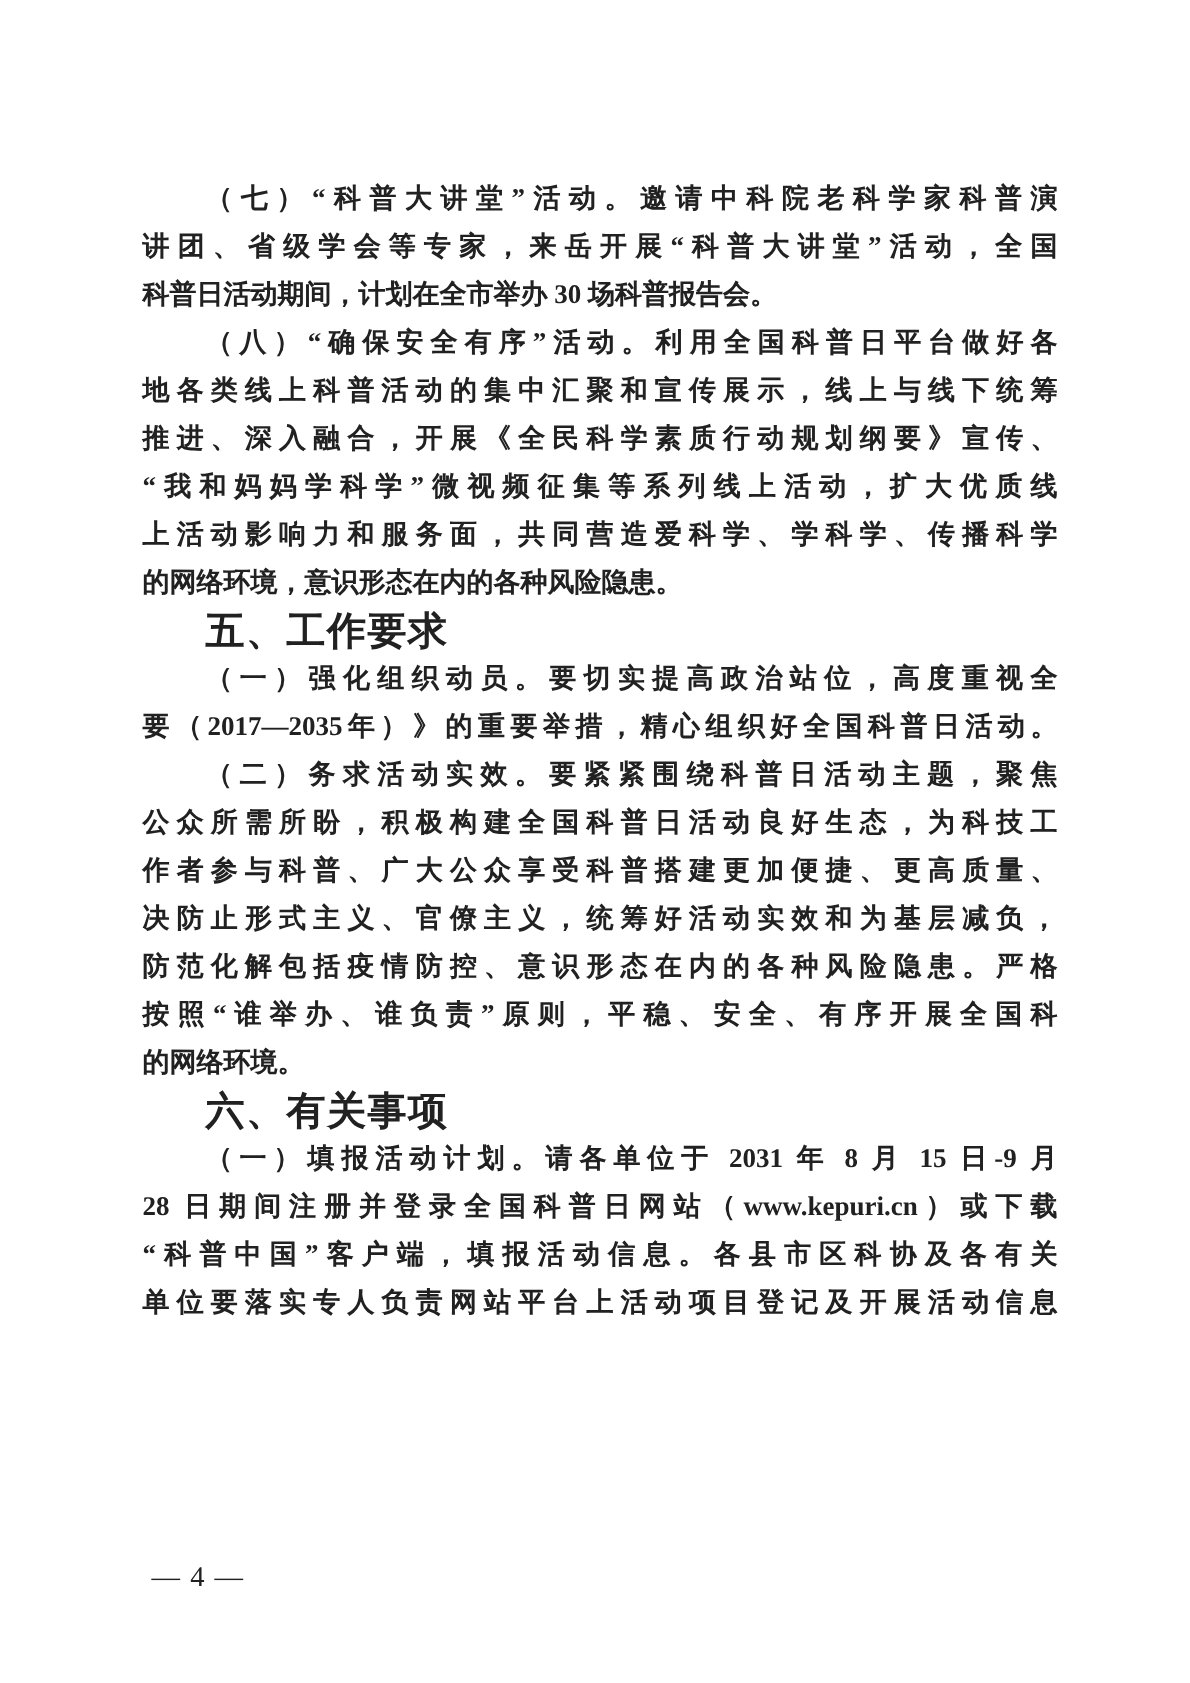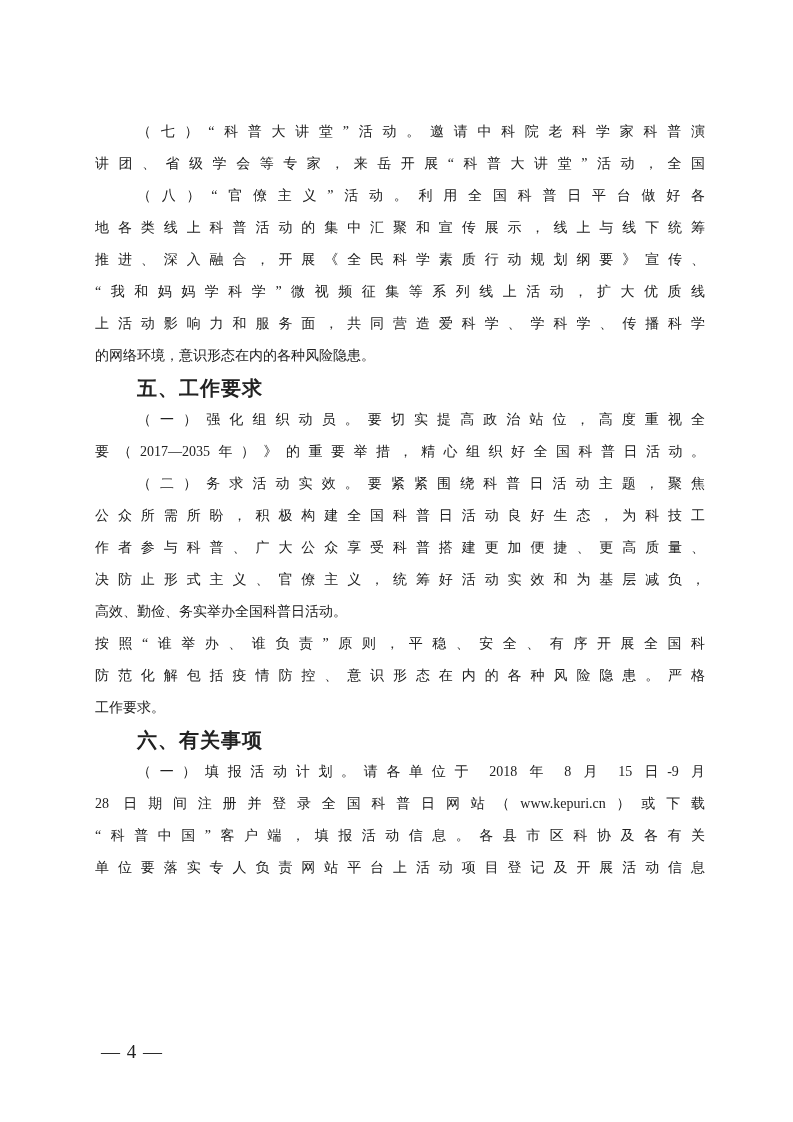--- a/index.html
+++ b/index.html
@@ -17,35 +17,36 @@
     color: var(--text-color, #1f1f1f);
   }
   .content {
     position: absolute;
     left: 95px;
     top: 116px;
     width: 610px;
   }
   .line {
     line-height: 32px;
-    font-size: 14px;
+    font-size: 18px;
     text-align: left;
     white-space: nowrap;
+    font-weight: bold;
   }
   .line.fill {
     text-align: justify;
     text-align-last: justify;
   }
   .line.indent {
     text-indent: 42px;
   }
   .heading {
     font-family: "Liberation Sans", "DejaVu Sans", sans-serif;
     font-weight: 700;
-    font-size: 20px;
+    font-size: 26px;
     letter-spacing: 1px;
   }
   .footer {
     position: absolute;
     left: 101px;
     top: 1041px;
     font-size: 19px;
     line-height: 22px;
     letter-spacing: 1px;
     font-family: "Liberation Serif", "DejaVu Serif", serif;
@@ -53,48 +54,48 @@
   }
 </style>
 </head>
 <body>
 
 <div class="page">
   <div class="content">
       <div class="paragraph">
         <div class="line indent fill">（七）“科普大讲堂”活动。邀请中科院老科学家科普演</div>
         <div class="line fill">讲团、省级学会等专家，来岳开展“科普大讲堂”活动，全国</div>
+        <div class="line">科普日活动期间，计划在全市举办 30 场科普报告会。</div>
       </div>
       <div class="paragraph">
-        <div class="line indent fill">（八）“官僚主义”活动。利用全国科普日平台做好各</div>
+        <div class="line indent fill">（八）“确保安全有序”活动。利用全国科普日平台做好各</div>
         <div class="line fill">地各类线上科普活动的集中汇聚和宣传展示，线上与线下统筹</div>
         <div class="line fill">推进、深入融合，开展《全民科学素质行动规划纲要》宣传、</div>
         <div class="line fill">“我和妈妈学科学”微视频征集等系列线上活动，扩大优质线</div>
         <div class="line fill">上活动影响力和服务面，共同营造爱科学、学科学、传播科学</div>
         <div class="line">的网络环境，意识形态在内的各种风险隐患。</div>
       </div>
       <div class="line heading indent">五、工作要求</div>
       <div class="paragraph">
         <div class="line indent fill">（一）强化组织动员。要切实提高政治站位，高度重视全</div>
         <div class="line fill">要（2017—2035年）》的重要举措，精心组织好全国科普日活动。</div>
       </div>
       <div class="paragraph">
         <div class="line indent fill">（二）务求活动实效。要紧紧围绕科普日活动主题，聚焦</div>
         <div class="line fill">公众所需所盼，积极构建全国科普日活动良好生态，为科技工</div>
         <div class="line fill">作者参与科普、广大公众享受科普搭建更加便捷、更高质量、</div>
         <div class="line fill">决防止形式主义、官僚主义，统筹好活动实效和为基层减负，</div>
-        <div class="line">高效、勤俭、务实举办全国科普日活动。</div>
       </div>
       <div class="paragraph">
+        <div class="line fill">防范化解包括疫情防控、意识形态在内的各种风险隐患。严格</div>
         <div class="line fill">按照“谁举办、谁负责”原则，平稳、安全、有序开展全国科</div>
-        <div class="line fill">防范化解包括疫情防控、意识形态在内的各种风险隐患。严格</div>
-        <div class="line">工作要求。</div>
+        <div class="line">的网络环境。</div>
       </div>
       <div class="line heading indent">六、有关事项</div>
       <div class="paragraph">
-        <div class="line indent fill">（一）填报活动计划。请各单位于 2018 年 8 月 15 日-9 月</div>
+        <div class="line indent fill">（一）填报活动计划。请各单位于 2031 年 8 月 15 日-9 月</div>
         <div class="line fill">28 日期间注册并登录全国科普日网站（www.kepuri.cn）或下载</div>
         <div class="line fill">“科普中国”客户端，填报活动信息。各县市区科协及各有关</div>
         <div class="line fill">单位要落实专人负责网站平台上活动项目登记及开展活动信息</div>
       </div>
     </div>
   <div class="footer">— 4 —</div>
 </div>
 
 </body></html>

